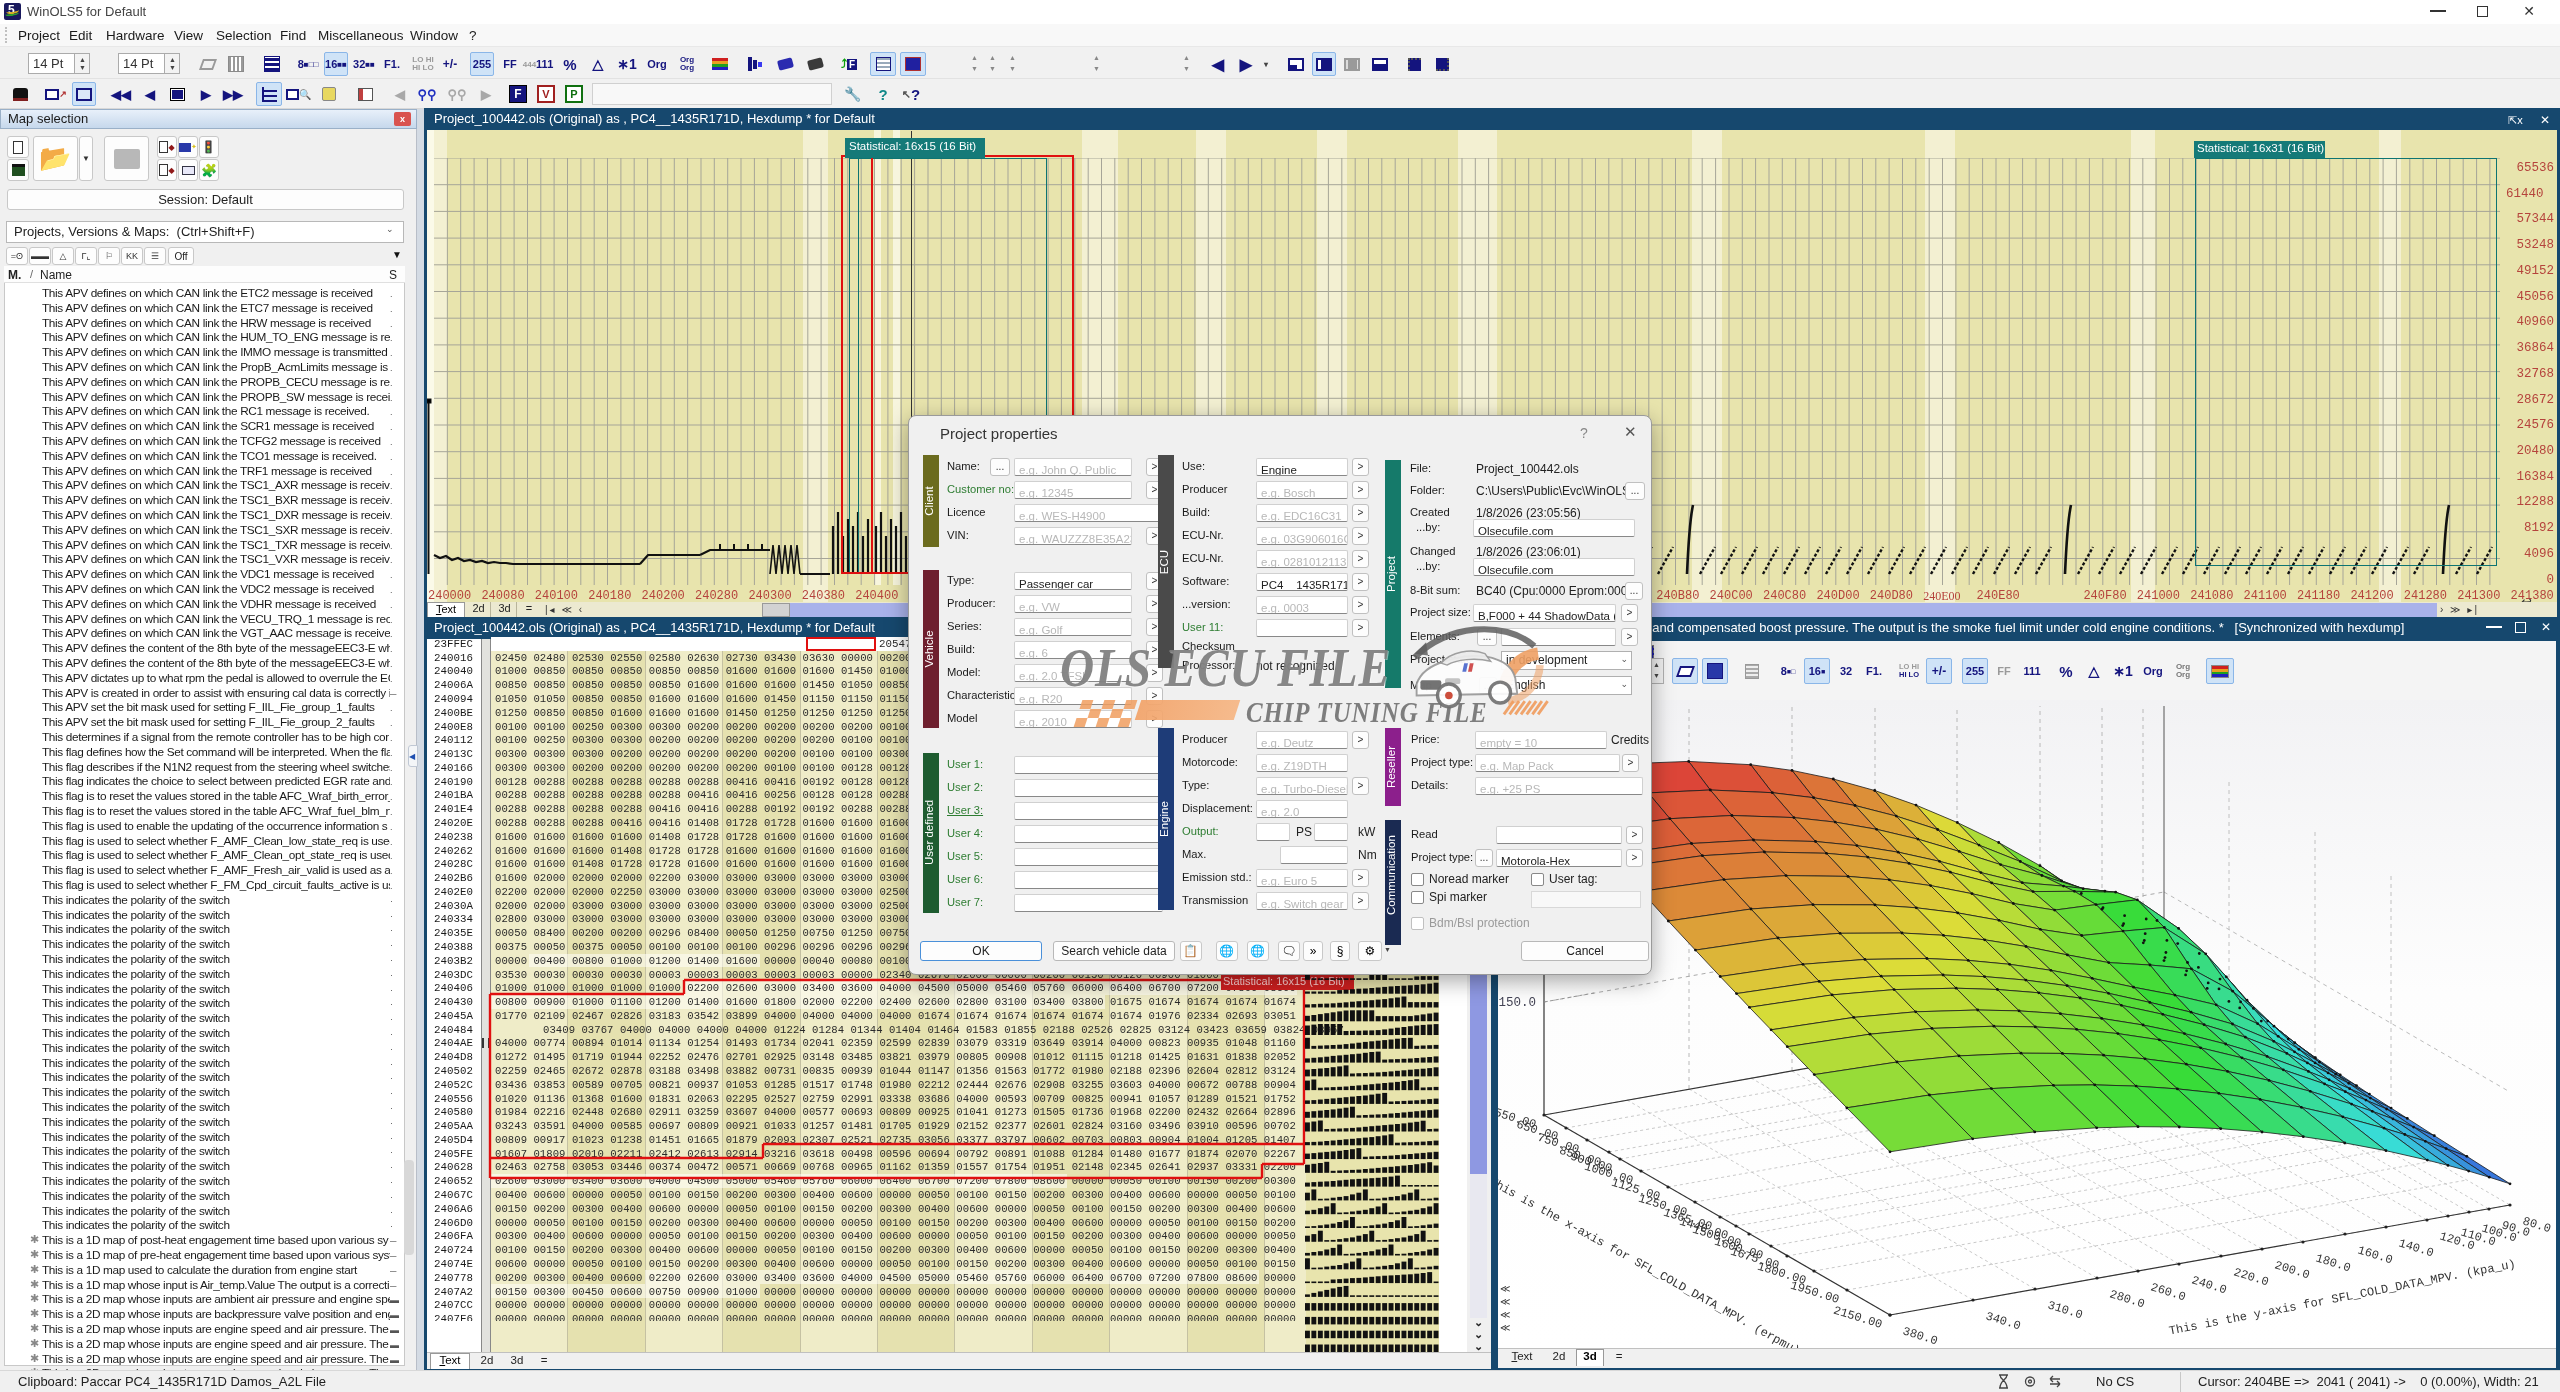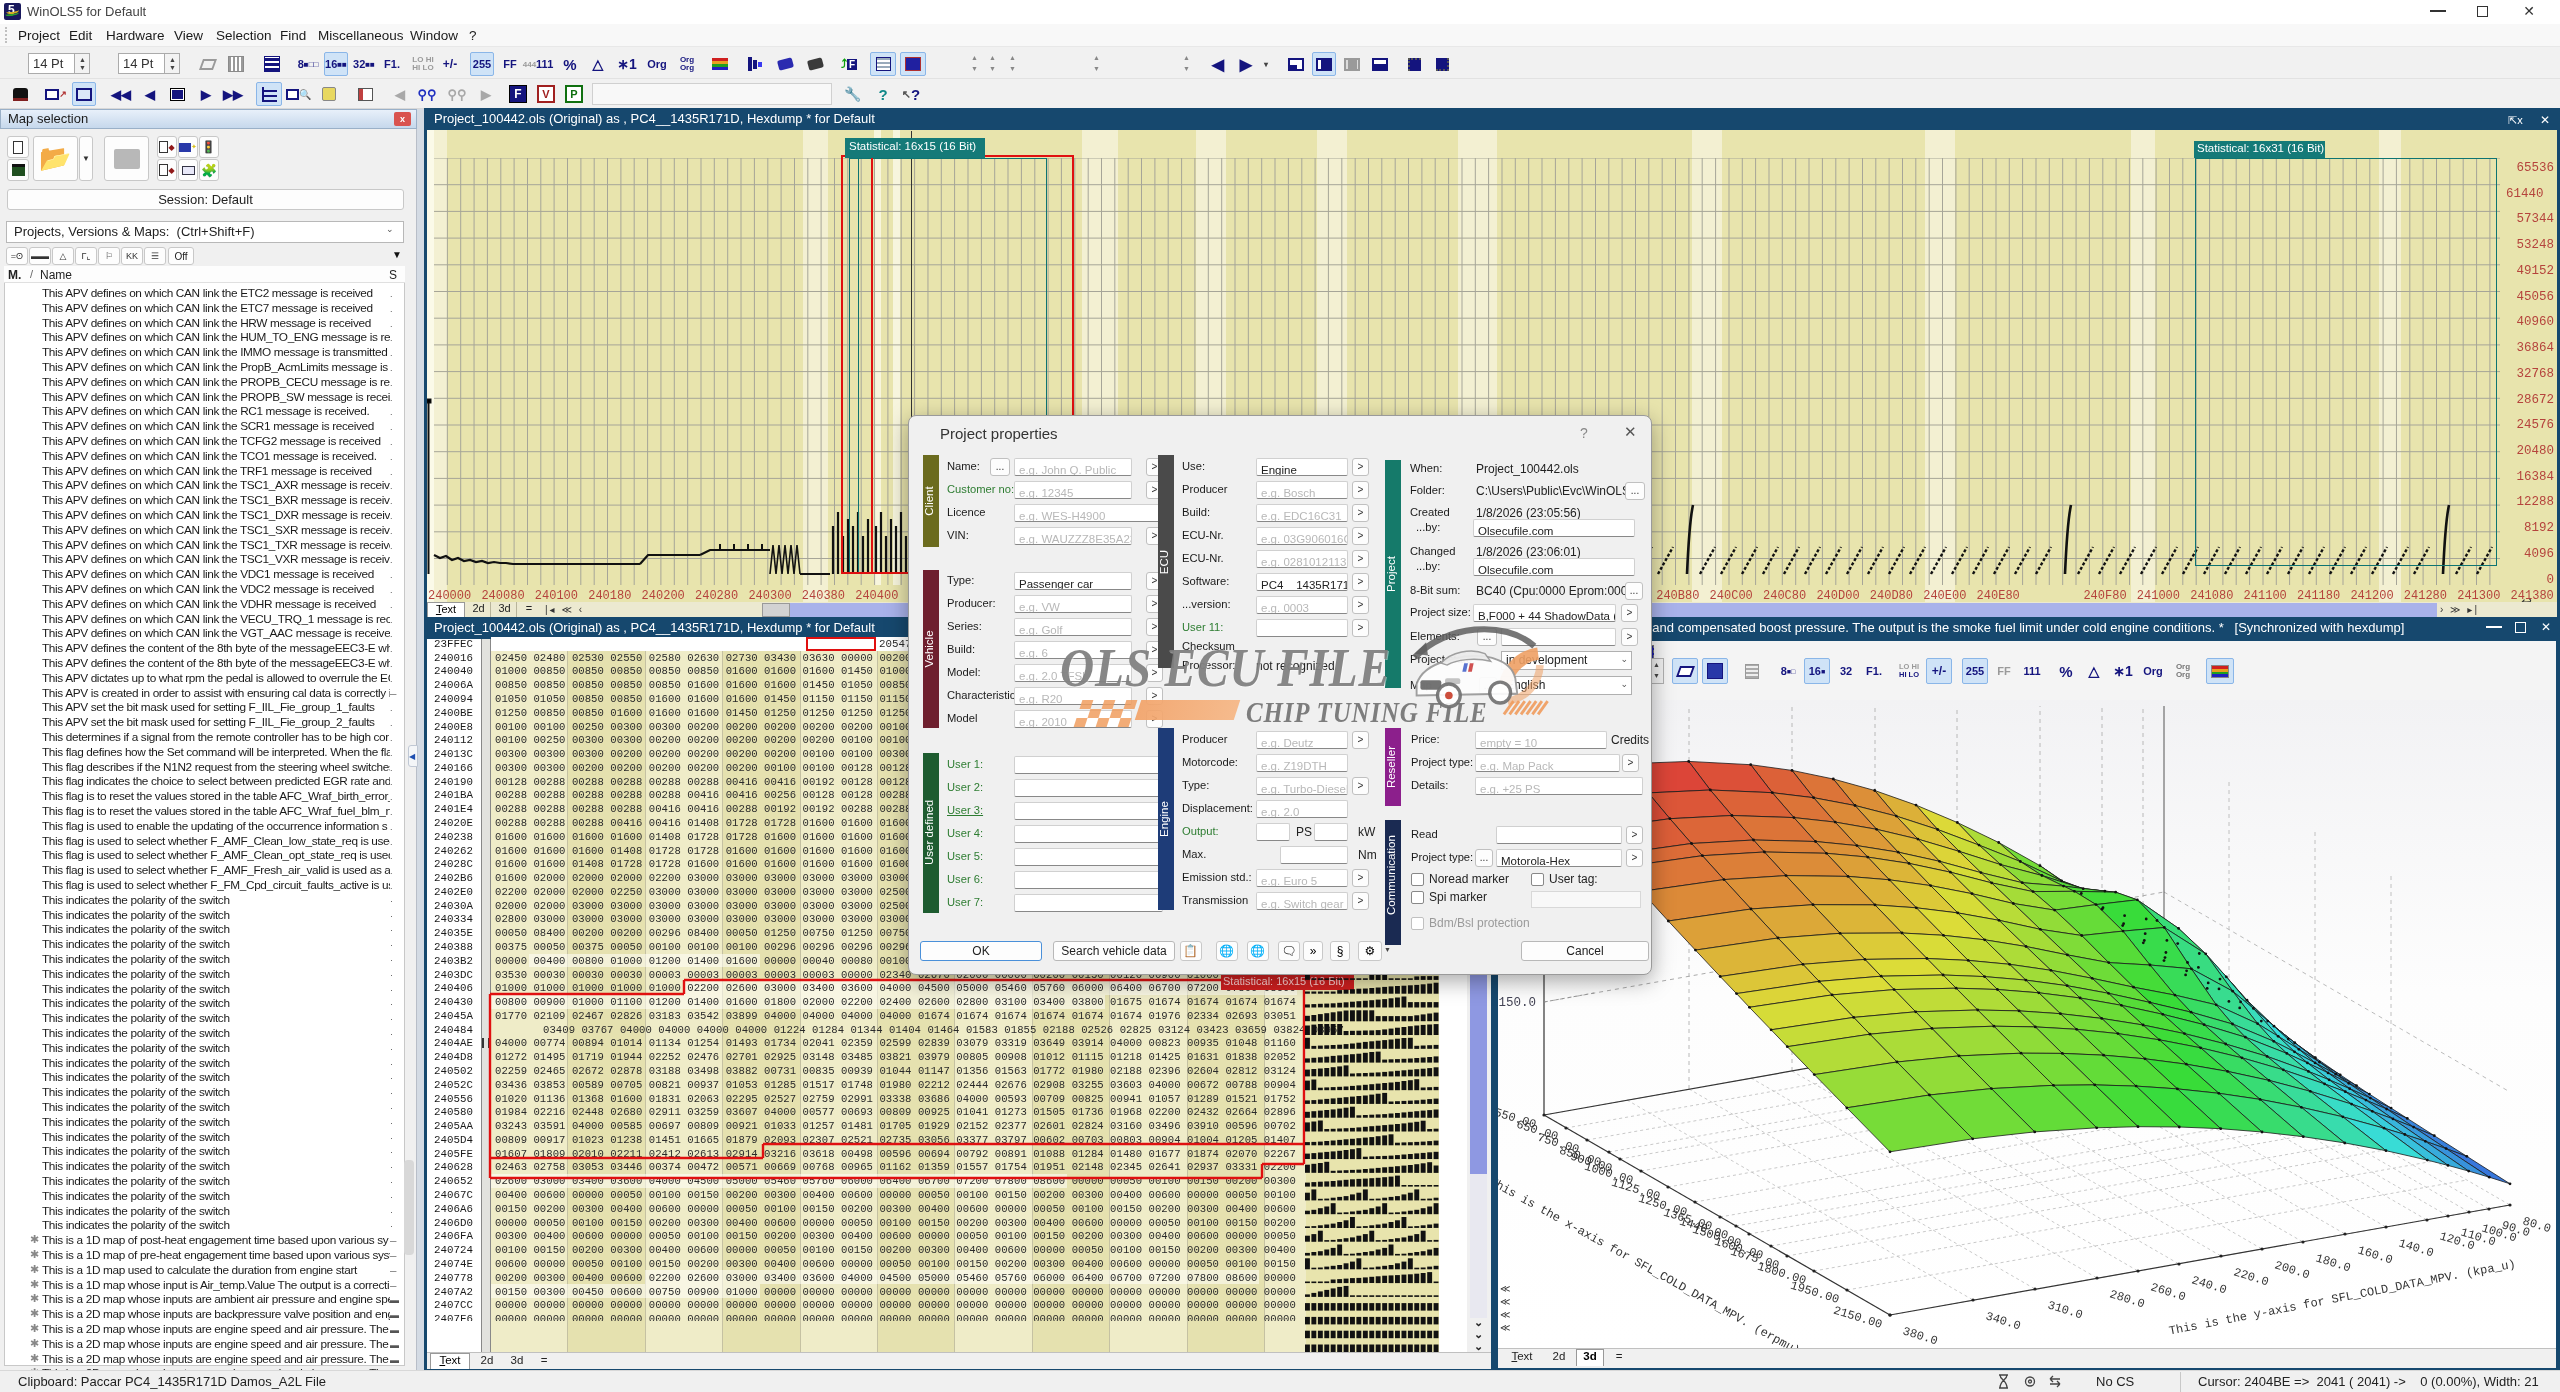--- a/index.html
+++ b/index.html
@@ -744,21 +744,21 @@
     <div style="position:absolute;left:1389.2000000000005px;top:589px;font-size:12px;color:#b5433c;font-family:'Liberation Mono',monospace;">240900</div>
     <div style="position:absolute;left:1442.6000000000006px;top:589px;font-size:12px;color:#b5433c;font-family:'Liberation Mono',monospace;">240980</div>
     <div style="position:absolute;left:1496.0000000000007px;top:589px;font-size:12px;color:#b5433c;font-family:'Liberation Mono',monospace;">240A00</div>
     <div style="position:absolute;left:1549.4000000000008px;top:589px;font-size:12px;color:#b5433c;font-family:'Liberation Mono',monospace;">240A80</div>
     <div style="position:absolute;left:1602.8000000000009px;top:589px;font-size:12px;color:#b5433c;font-family:'Liberation Mono',monospace;">240B00</div>
     <div style="position:absolute;left:1656.200000000001px;top:589px;font-size:12px;color:#b5433c;font-family:'Liberation Mono',monospace;">240B80</div>
     <div style="position:absolute;left:1709.600000000001px;top:589px;font-size:12px;color:#b5433c;font-family:'Liberation Mono',monospace;">240C00</div>
     <div style="position:absolute;left:1763.0000000000011px;top:589px;font-size:12px;color:#b5433c;font-family:'Liberation Mono',monospace;">240C80</div>
     <div style="position:absolute;left:1816.4000000000012px;top:589px;font-size:12px;color:#b5433c;font-family:'Liberation Mono',monospace;">240D00</div>
     <div style="position:absolute;left:1869.8000000000013px;top:589px;font-size:12px;color:#b5433c;font-family:'Liberation Mono',monospace;">240D80</div>
-    <div style="position:absolute;left:1923.2000000000014px;top:589px;font-size:12px;color:#b5433c;font-family:Liberation Mono, monospace;">240E00</div>
+    <div style="position:absolute;left:1923.2000000000014px;top:589px;font-size:12px;color:#b5433c;font-family:Liberation Serif, serif;">240E00</div>
     <div style="position:absolute;left:1976.6000000000015px;top:589px;font-size:12px;color:#b5433c;font-family:'Liberation Mono',monospace;">240E80</div>
     <div style="position:absolute;left:2030.0000000000014px;top:589px;font-size:12px;color:#b5433c;font-family:'Liberation Mono',monospace;margin-top:14px;">240F00</div>
     <div style="position:absolute;left:2083.4000000000015px;top:589px;font-size:12px;color:#b5433c;font-family:'Liberation Mono',monospace;">240F80</div>
     <div style="position:absolute;left:2136.8000000000015px;top:589px;font-size:12px;color:#b5433c;font-family:'Liberation Mono',monospace;">241000</div>
     <div style="position:absolute;left:2190.2000000000016px;top:589px;font-size:12px;color:#b5433c;font-family:'Liberation Mono',monospace;">241080</div>
     <div style="position:absolute;left:2243.6000000000017px;top:589px;font-size:12px;color:#b5433c;font-family:'Liberation Mono',monospace;">241100</div>
     <div style="position:absolute;left:2297.000000000002px;top:589px;font-size:12px;color:#b5433c;font-family:'Liberation Mono',monospace;">241180</div>
     <div style="position:absolute;left:2350.400000000002px;top:589px;font-size:12px;color:#b5433c;font-family:'Liberation Mono',monospace;">241200</div>
     <div style="position:absolute;left:2403.800000000002px;top:589px;font-size:12px;color:#b5433c;font-family:'Liberation Mono',monospace;">241280</div>
     <div style="position:absolute;left:2457.200000000002px;top:589px;font-size:12px;color:#b5433c;font-family:'Liberation Mono',monospace;">241300</div>
@@ -2308,21 +2308,21 @@
 <div style="position:absolute;left:1280px;top:846px;width:68px;height:18px;background:#fff;border:1px solid #d0d0d0;border-bottom:1px solid #888;border-radius:2px;padding:1px 4px;white-space:nowrap;overflow:hidden;"><span style="color:#b8b8b8;font-size:11.5px;"></span></div>
 <div style="position:absolute;left:1358px;top:848px;width:28px;height:14px;font-size:12px;color:#222;">Nm</div>
 <div style="position:absolute;left:1182px;top:871px;width:110px;height:15px;font-size:11.2px;color:#1a1a1a;white-space:nowrap;">Emission std.:</div>
 <div style="position:absolute;left:1256px;top:869px;width:92px;height:18px;background:#fff;border:1px solid #d0d0d0;border-bottom:1px solid #888;border-radius:2px;padding:1px 4px;white-space:nowrap;overflow:hidden;"><span style="color:#b8b8b8;font-size:11.5px;">e.g. Euro 5</span></div>
 <div style="position:absolute;left:1352px;top:869px;width:17px;height:18px;background:#fdfdfd;border:1px solid #c0c0c0;border-radius:3px;text-align:center;font-size:10px;color:#333;line-height:16px;">&gt;</div>
 <div style="position:absolute;left:1182px;top:894px;width:110px;height:15px;font-size:11.2px;color:#1a1a1a;white-space:nowrap;">Transmission</div>
 <div style="position:absolute;left:1256px;top:892px;width:92px;height:18px;background:#fff;border:1px solid #d0d0d0;border-bottom:1px solid #888;border-radius:2px;padding:1px 4px;white-space:nowrap;overflow:hidden;"><span style="color:#b8b8b8;font-size:11.5px;">e.g. Switch gear</span></div>
 <div style="position:absolute;left:1352px;top:892px;width:17px;height:18px;background:#fdfdfd;border:1px solid #c0c0c0;border-radius:3px;text-align:center;font-size:10px;color:#333;line-height:16px;">&gt;</div>
 <div style="position:absolute;left:1385px;top:460px;width:16px;height:228px;background:#157a6a;"></div>
 <div style="position:absolute;left:1361px;top:566px;width:64px;height:16px;transform:rotate(-90deg);transform-origin:center;color:#fff;font-size:11.5px;text-align:center;white-space:nowrap;">Project</div>
-<div style="position:absolute;left:1410px;top:462px;width:110px;height:15px;font-size:11.2px;color:#1a1a1a;white-space:nowrap;">When:</div>
+<div style="position:absolute;left:1410px;top:462px;width:110px;height:15px;font-size:11.2px;color:#1a1a1a;white-space:nowrap;">File:</div>
 <div style="position:absolute;left:1476px;top:462px;width:180px;height:15px;font-size:12px;color:#222;">Project_100442.ols</div>
 <div style="position:absolute;left:1410px;top:484px;width:110px;height:15px;font-size:11.2px;color:#1a1a1a;white-space:nowrap;">Folder:</div>
 <div style="position:absolute;left:1476px;top:484px;width:150px;height:15px;font-size:12px;color:#222;white-space:nowrap;">C:\Users\Public\Evc\WinOLS</div>
 <div style="position:absolute;left:1625px;top:482px;width:20px;height:18px;background:#fdfdfd;border:1px solid #c0c0c0;border-radius:3px;text-align:center;font-size:10px;color:#333;line-height:16px;">...</div>
 <div style="position:absolute;left:1410px;top:506px;width:110px;height:15px;font-size:11.2px;color:#1a1a1a;white-space:nowrap;">Created</div>
 <div style="position:absolute;left:1476px;top:506px;width:160px;height:15px;font-size:12px;color:#222;">1/8/2026 (23:05:56)</div>
 <div style="position:absolute;left:1416px;top:521px;width:110px;height:15px;font-size:11.2px;color:#1a1a1a;white-space:nowrap;">...by:</div>
 <div style="position:absolute;left:1473px;top:519px;width:162px;height:18px;background:#fff;border:1px solid #d0d0d0;border-bottom:1px solid #888;border-radius:2px;padding:1px 4px;white-space:nowrap;overflow:hidden;"><span style="color:#222;font-size:11.5px;">Olsecufile.com</span></div>
 <div style="position:absolute;left:1410px;top:545px;width:110px;height:15px;font-size:11.2px;color:#1a1a1a;white-space:nowrap;">Changed</div>
 <div style="position:absolute;left:1476px;top:545px;width:160px;height:15px;font-size:12px;color:#222;">1/8/2026 (23:06:01)</div>

